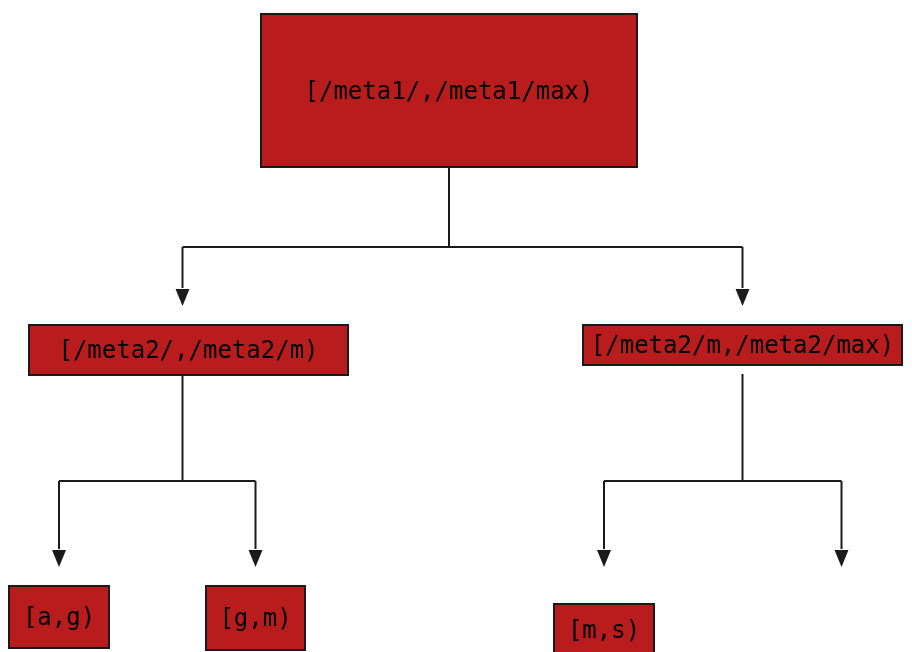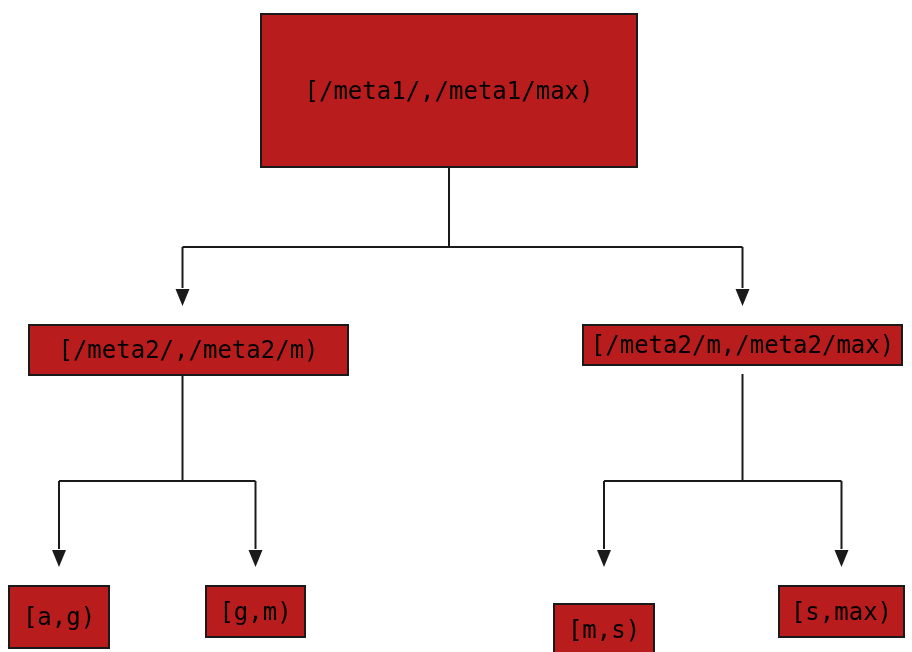--- a/index.html
+++ b/index.html
@@ -35,21 +35,21 @@
     justify-content: center;
     color: #000000;
     font-size: 24px;
     line-height: 1;
     white-space: nowrap;
   }
   .node-root   { left: 260px; top: 13px;  width: 378px; height: 155px; }
   .node-l2a    { left: 22px;  top: 324px; width: 321px; height: 52px; margin-left: 6px; }
   .node-l2b    { left: 582px; top: 324px; width: 321px; height: 42px; }
   .node-leaf1  { left: 8px;   top: 585px; width: 102px; height: 64px; }
-  .node-leaf2  { left: 205px; top: 585px; width: 101px; height: 53px; }
+  .node-leaf2  { left: 205px; top: 585px; width: 101px; height: 66px; }
   .node-leaf3  { left: 553px; top: 603px; width: 102px; height: 53px; }
   .node-leaf4  { left: 778px; top: 585px; width: 127px; height: 53px; }
 </style>
 </head>
 <body>
 
 <div class="canvas">
 
   <svg class="edges" viewBox="0 0 912 652" xmlns="http://www.w3.org/2000/svg">
 
@@ -89,17 +89,14 @@
   </div>
 
   <div class="node node-leaf2">
     <span>[g,m)</span>
   </div>
 
   <div class="node node-leaf3">
     <span>[m,s)</span>
   </div>
 
-  <div class="node node-leaf4">
-    <span>[s,max)</span>
-  </div>
 
 </div>
 
 </body></html>

